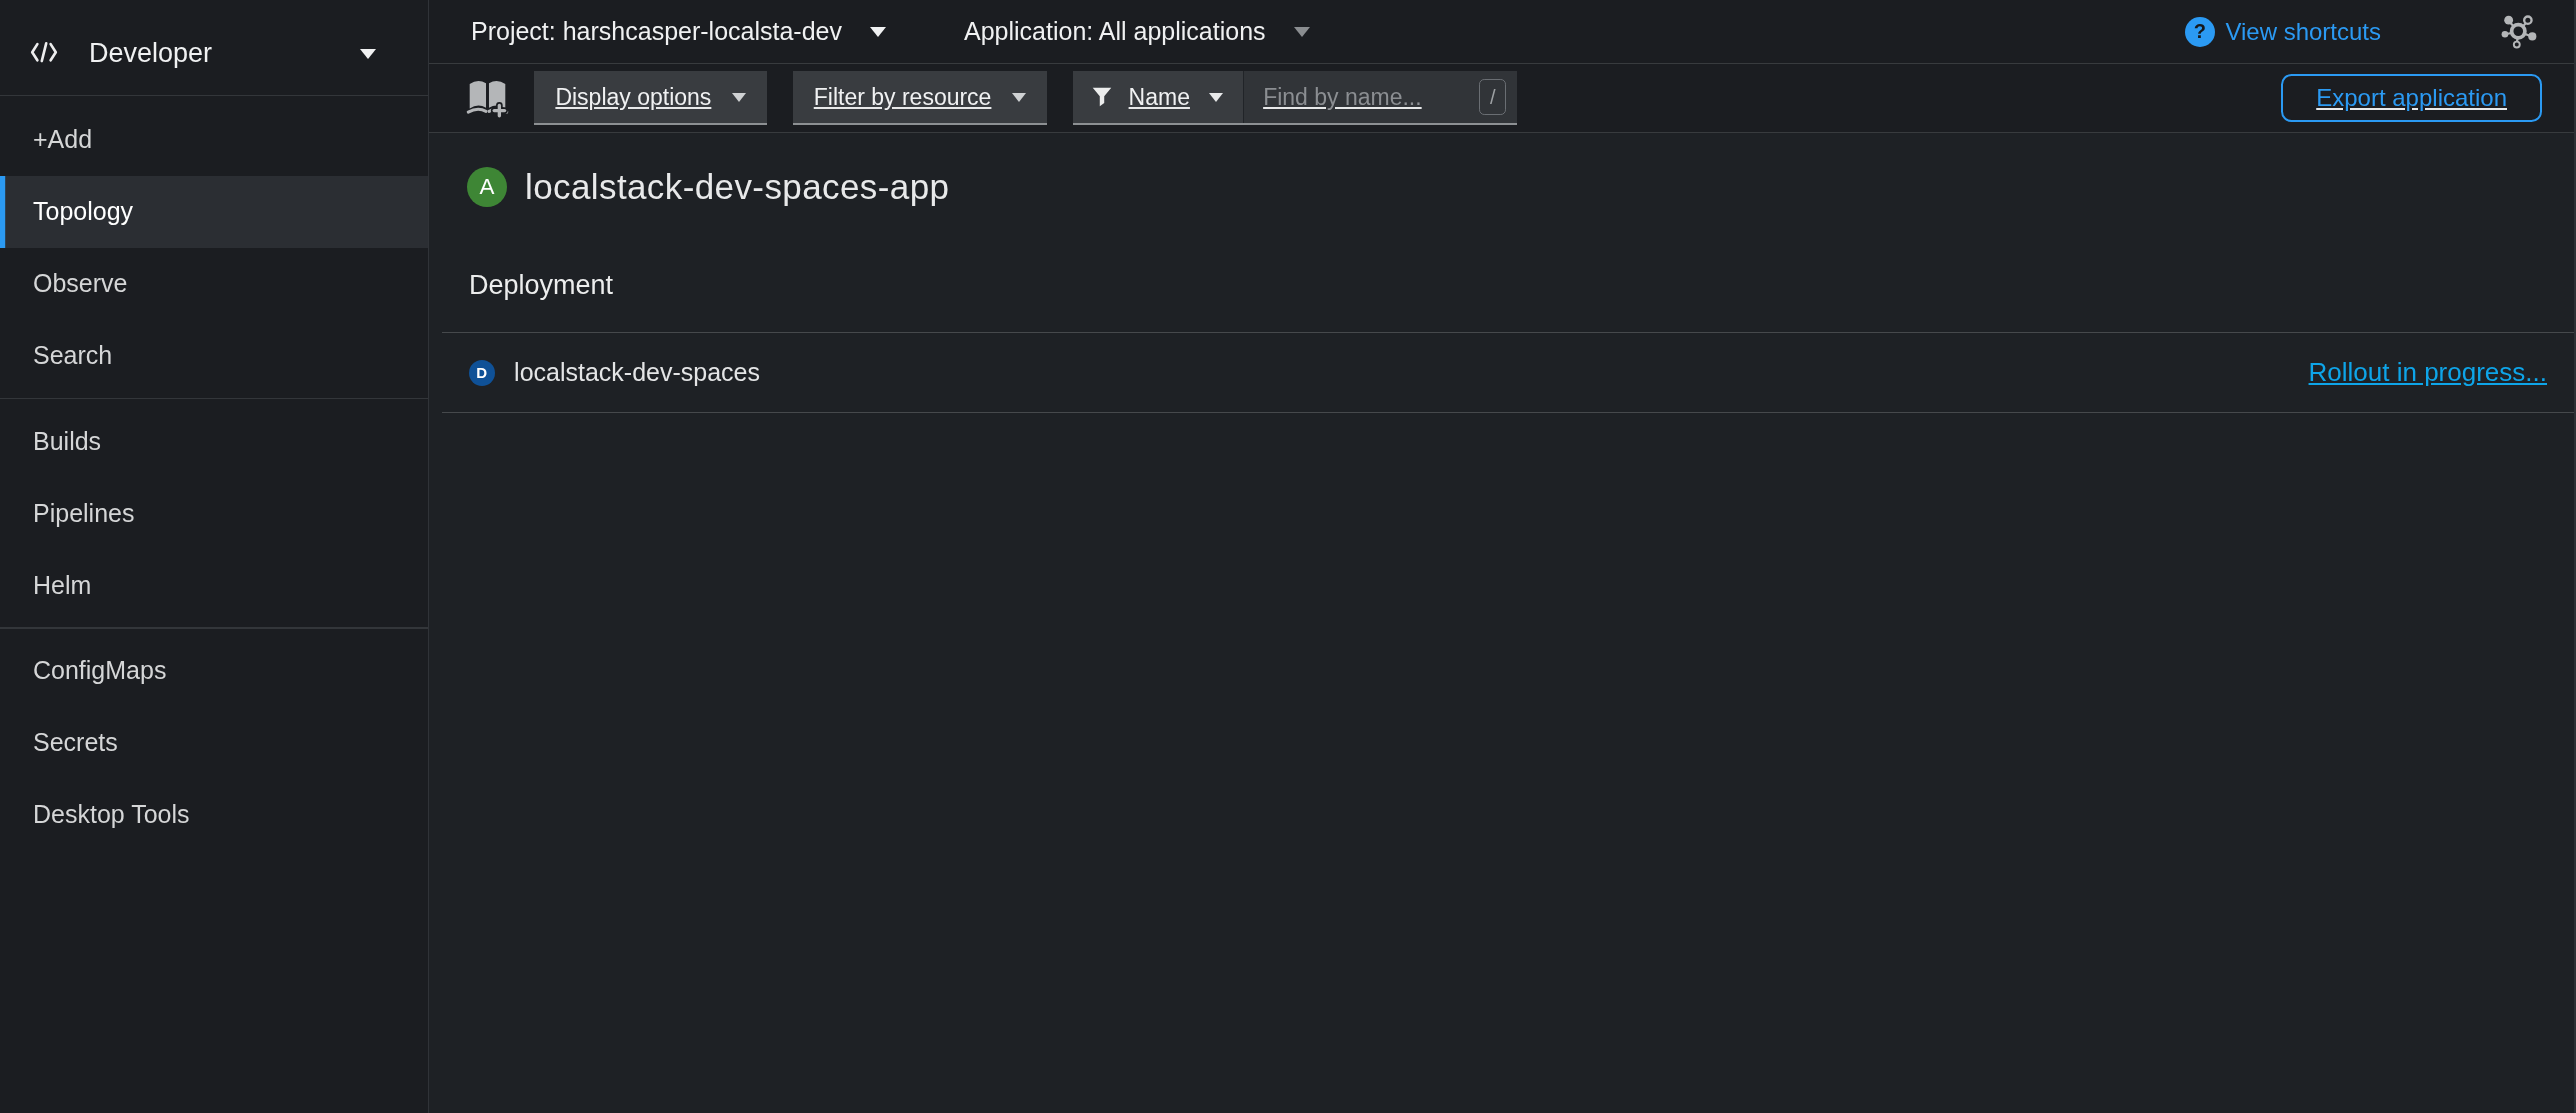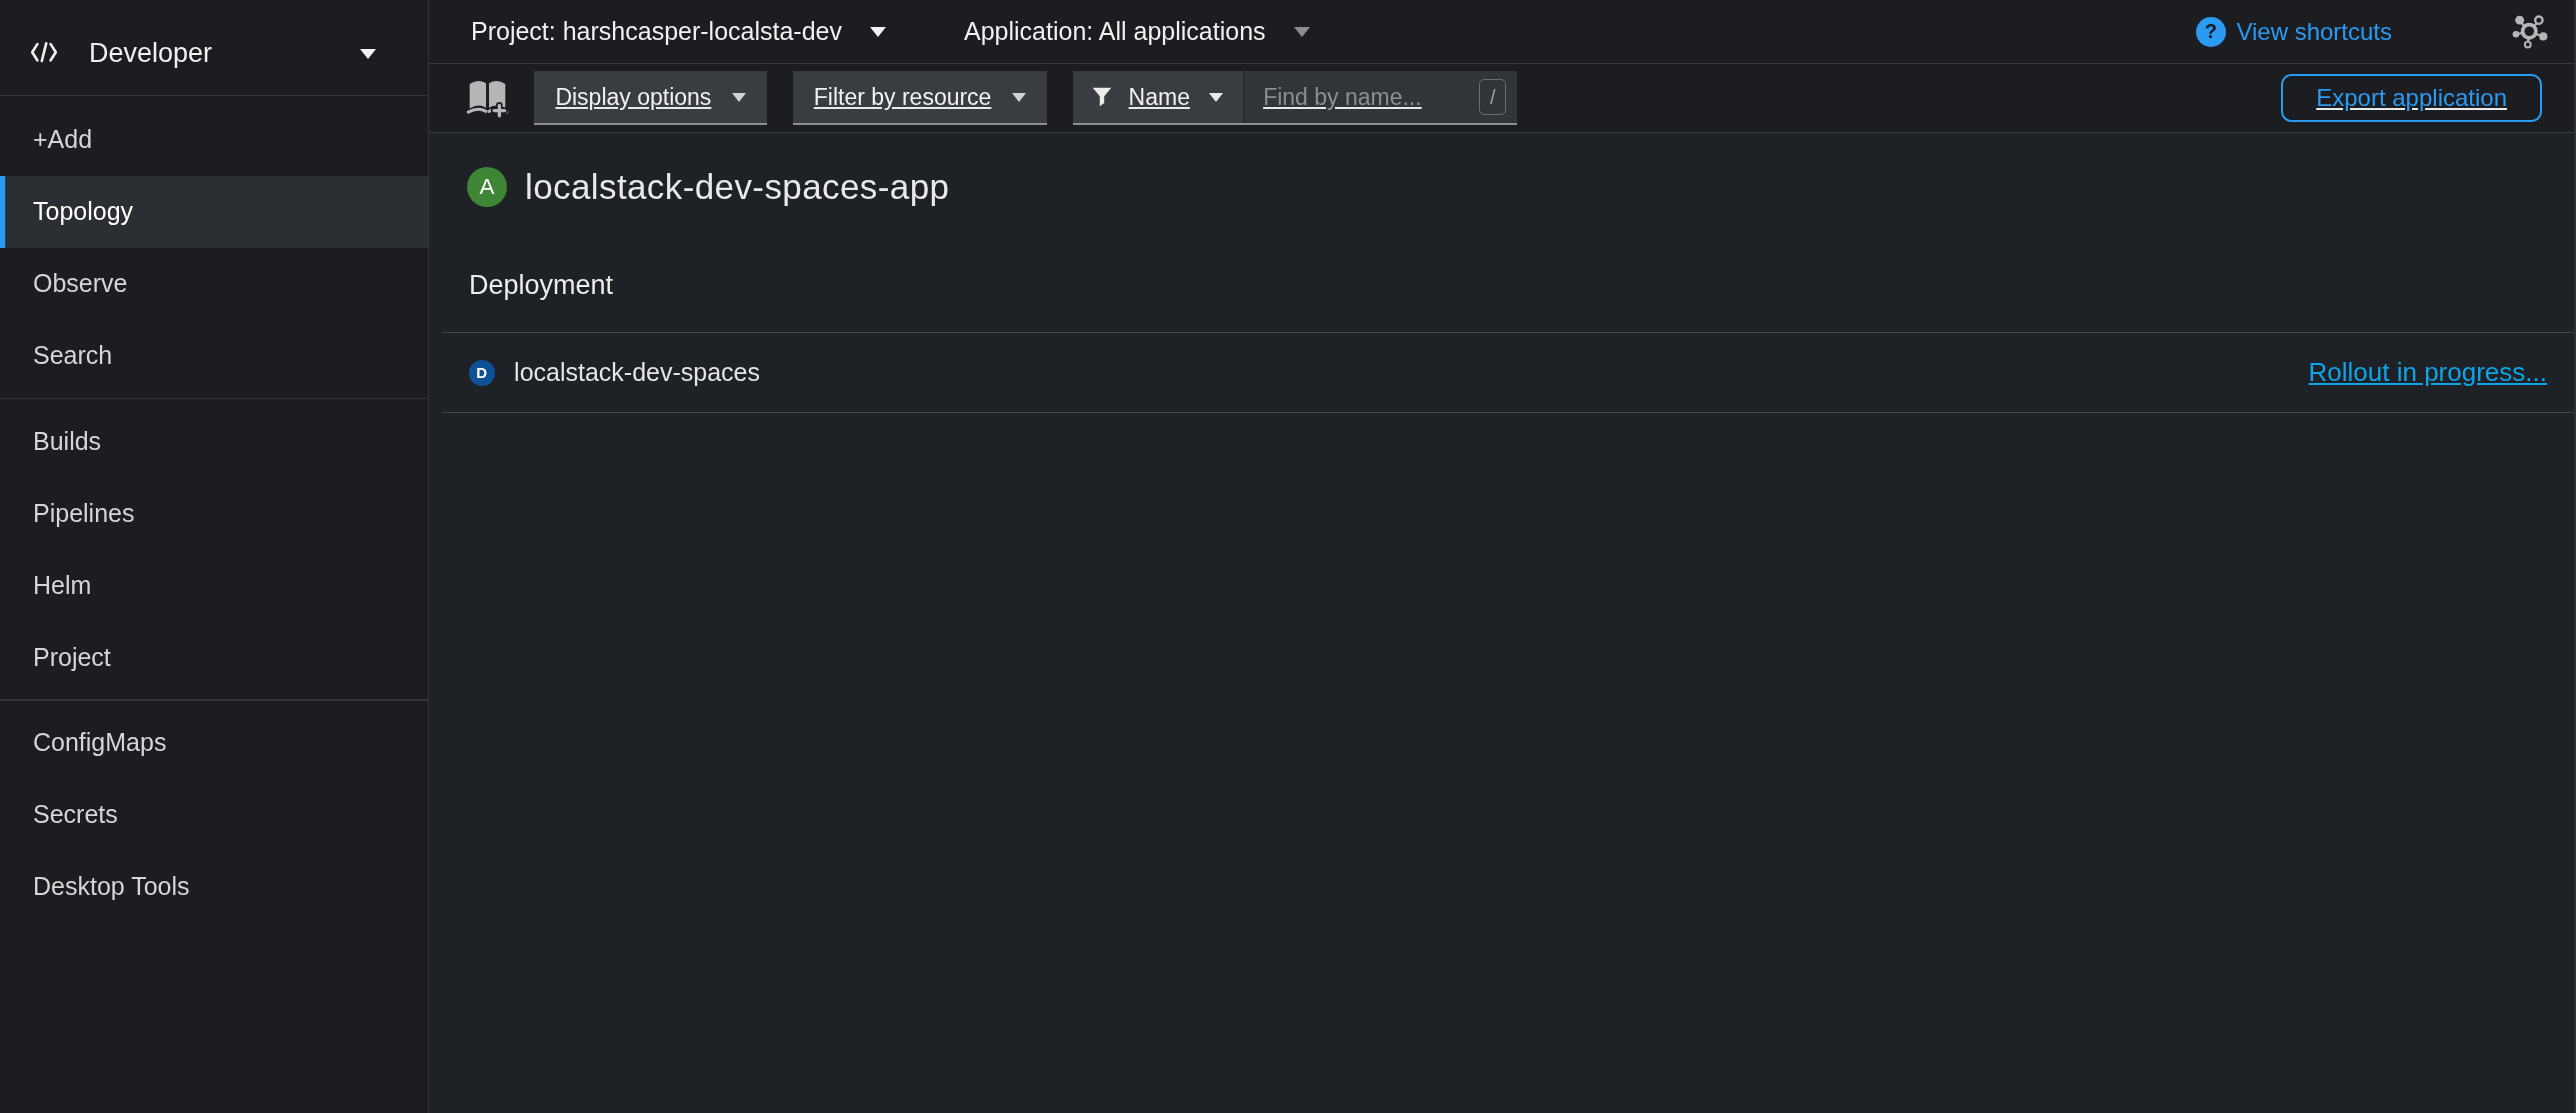--- a/index.html
+++ b/index.html
@@ -47,21 +47,21 @@
     box-shadow:inset 5.2px 0 0 0 var(--accent);
   }
   .nav-divider{height:1.5px;background:#33363a;margin:6px 0;}
 
   
   .masthead{
     position:absolute;left:429px;top:0;right:0;height:64px;
     background:var(--masthead-bg);
     border-bottom:1.5px solid var(--border-dark);
     display:flex;align-items:center;
-    padding:0 28px 0 42px;
+    padding:0 39px 0 42px;
   }
   .ctx-dropdown{display:flex;align-items:center;font-size:25px;color:#f0f1f2;cursor:pointer;}
   .ctx-dropdown .caret{margin-left:28px;}
   .ctx-dropdown.app-selector{margin-left:78px;}
   .app-selector .caret{color:#8a8d90;}
   .caret{
     width:0;height:0;display:inline-block;
     border-left:8.2px solid transparent;border-right:8.2px solid transparent;
     border-top:10.5px solid currentColor;
   }
@@ -168,21 +168,20 @@
 
   <div class="nav">
     <div class="nav-item">+Add</div>
     <div class="nav-item current">Topology</div>
     <div class="nav-item">Observe</div>
     <div class="nav-item">Search</div>
     <div class="nav-divider"></div>
     <div class="nav-item">Builds</div>
     <div class="nav-item">Pipelines</div>
     <div class="nav-item">Helm</div>
-    <div class="nav-item">Project</div>
     <div class="nav-divider"></div>
     <div class="nav-item">ConfigMaps</div>
     <div class="nav-item">Secrets</div>
     <div class="nav-item">Desktop Tools</div>
   </div>
 </nav>
 
 <header class="masthead">
   <div class="ctx-dropdown">
     <span>Project: harshcasper-localsta-dev</span>

